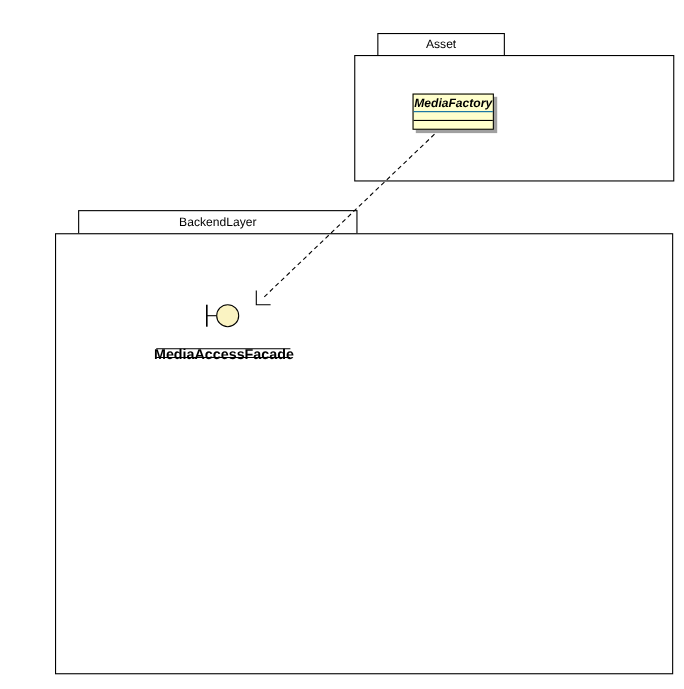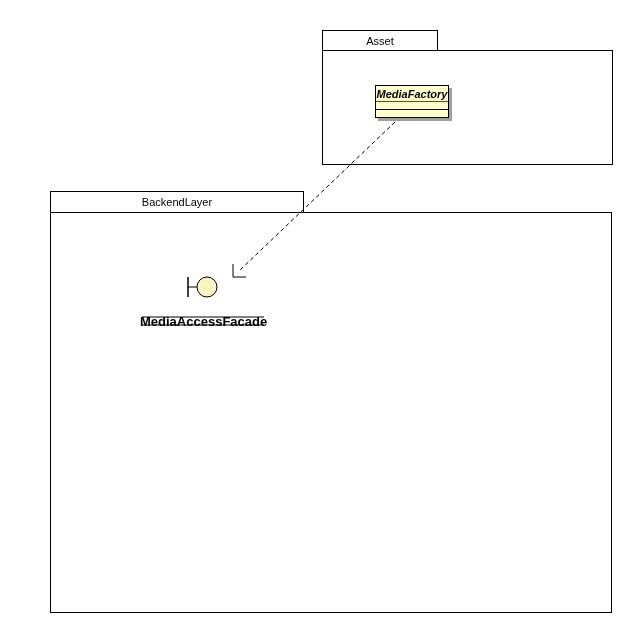--- a/index.html
+++ b/index.html
@@ -14,20 +14,21 @@
   }
   .pkg-tab {
     position: absolute;
     border: 1px solid #000;
     background: #fff;
     display: flex;
     align-items: center;
     justify-content: center;
     font-size: 11px;
     box-sizing: border-box;
+    margin-left: 21px;
   }
   .pkg-body {
     position: absolute;
     border: 1px solid #000;
     background: #fff;
     box-sizing: border-box;
   }
   
   #asset-tab  { left: 322px; top: 30px;  width: 116px; height: 21px; }
   #asset-body { left: 322px; top: 50px;  width: 291px; height: 115px; }

